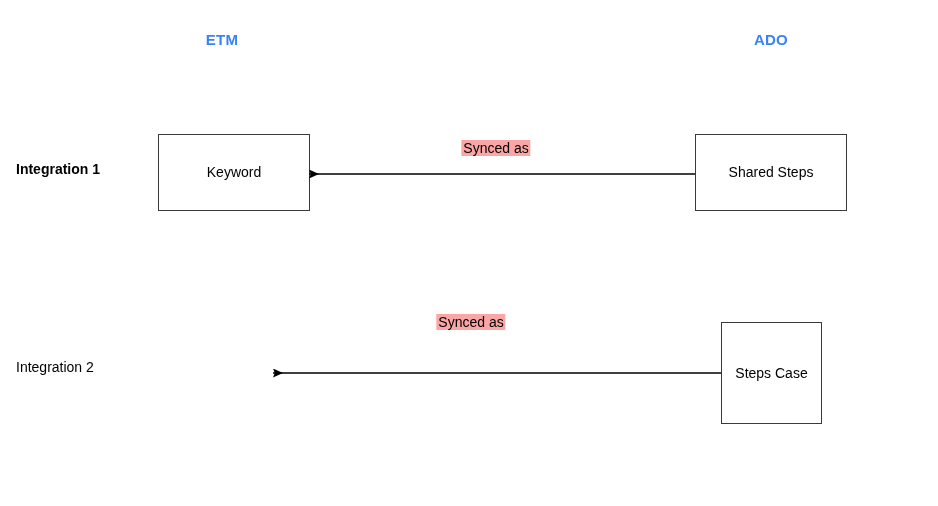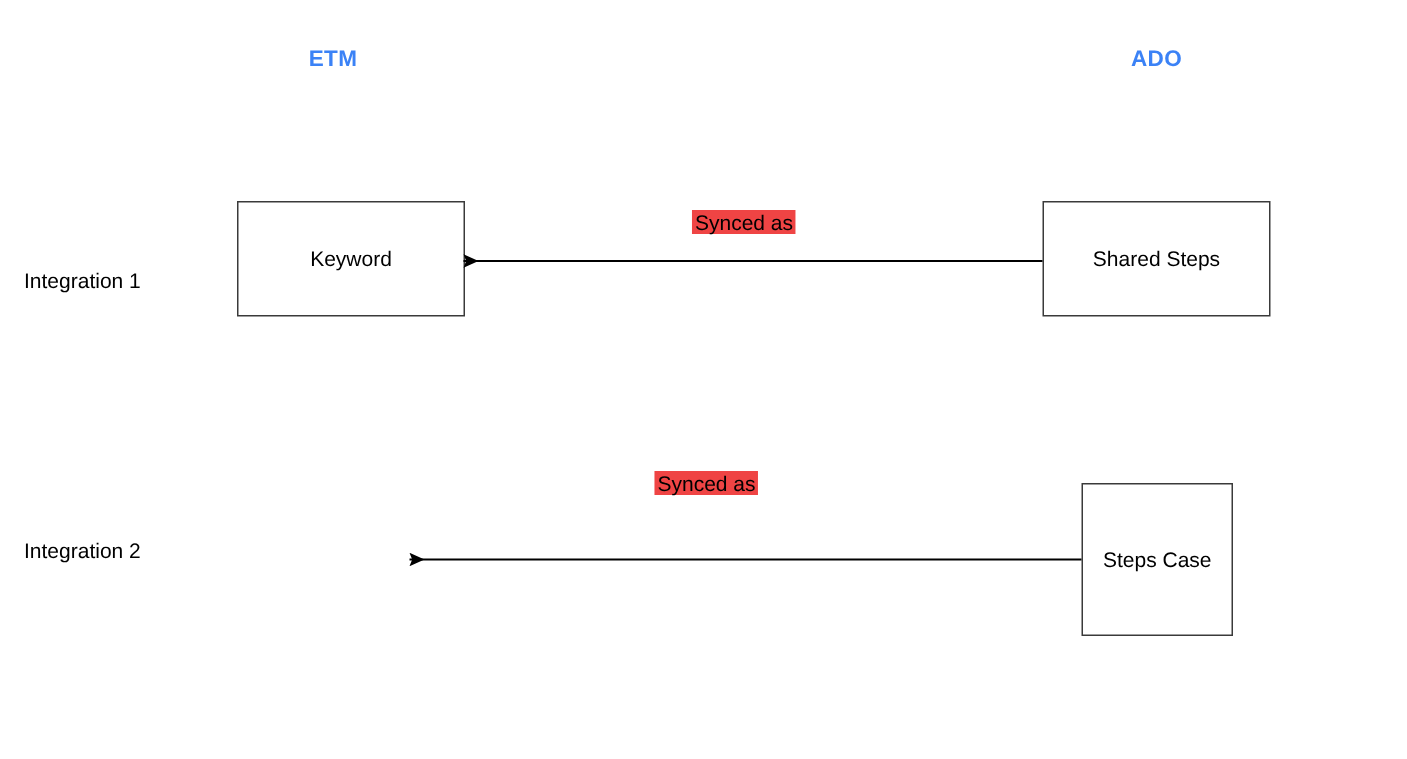--- a/index.html
+++ b/index.html
@@ -51,42 +51,42 @@
     white-space: nowrap;
     text-align: center;
     line-height: 1.2;
   }
   .edge-label {
     position: absolute;
     font-size: 14px;
     color: #000000;
     white-space: nowrap;
     transform: translate(-50%, -50%);
-    background: #ef4444;
+    background: #fca5a5;
     padding: 0 2px;
   }
   .edge-svg {
     position: absolute;
     left: 0;
     top: 0;
     width: 938px;
     height: 506px;
     overflow: visible;
     pointer-events: none;
   }
 </style>
 </head>
 <body>
 
 <div id="canvas">
 
   <div class="col-header" style="left:222px; top:31px;">ETM</div>
   <div class="col-header" style="left:771px; top:31px;">ADO</div>
 
-  <div class="row-label" style="left:16px; top:187px;">Integration 1</div>
+  <div class="row-label" style="left:16px; top:169px;font-weight:bold;">Integration 1</div>
 
   <div class="node-box" style="left:695px; top:134px; width:152px; height:77px;">
     <span class="node-label">Shared Steps</span>
   </div>
 
   <div class="node-box" style="left:158px; top:134px; width:152px; height:77px;">
     <span class="node-label">Keyword</span>
   </div>
 
   <div class="edge-label" style="left:496px; top:148px;">Synced as</div>

